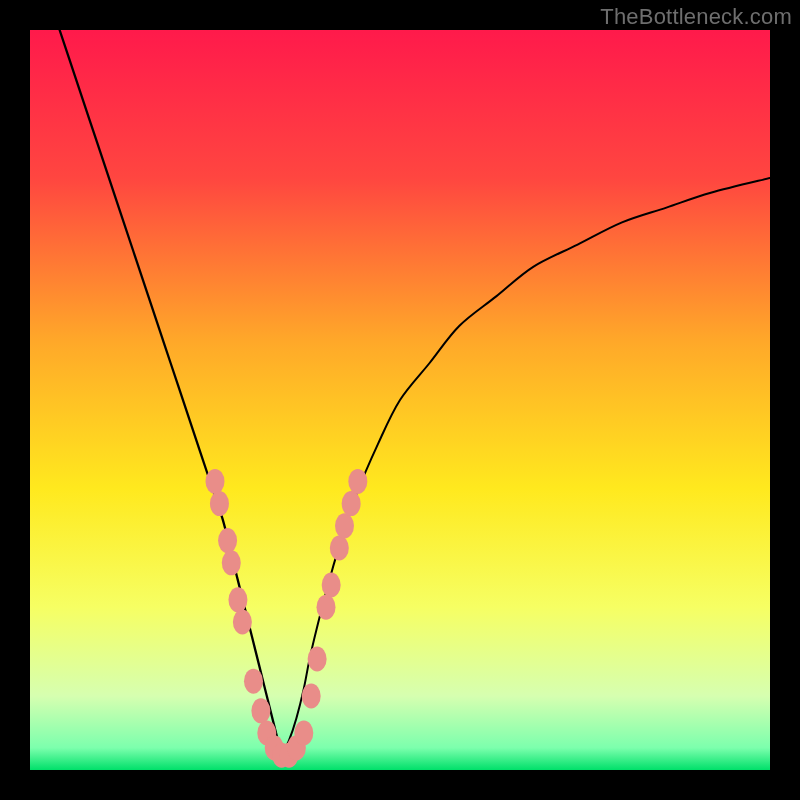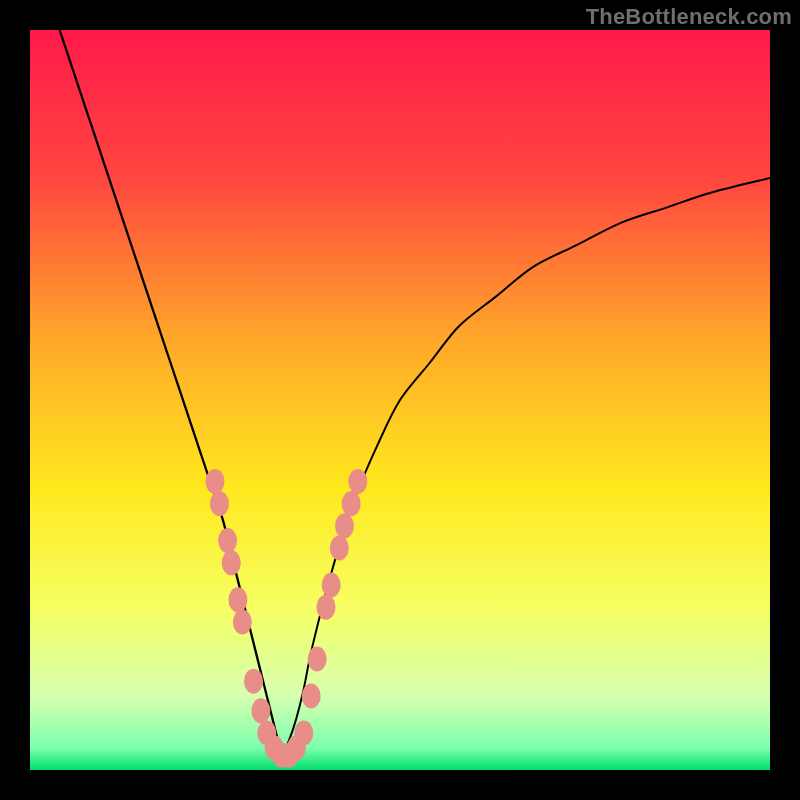--- a/index.html
+++ b/index.html
@@ -23,21 +23,21 @@
     width: 740px;
     height: 740px;
     overflow: hidden;
   }
   .watermark {
     position: absolute;
     top: 4px;
     right: 8px;
     color: #6e6e6e;
     font-size: 22px;
-    font-weight: 700;
+    font-weight: 400;
     letter-spacing: 0.2px;
   }
   svg.curve {
     position: absolute;
     inset: 0;
     width: 100%;
     height: 100%;
     overflow: visible;
   }
 </style>

